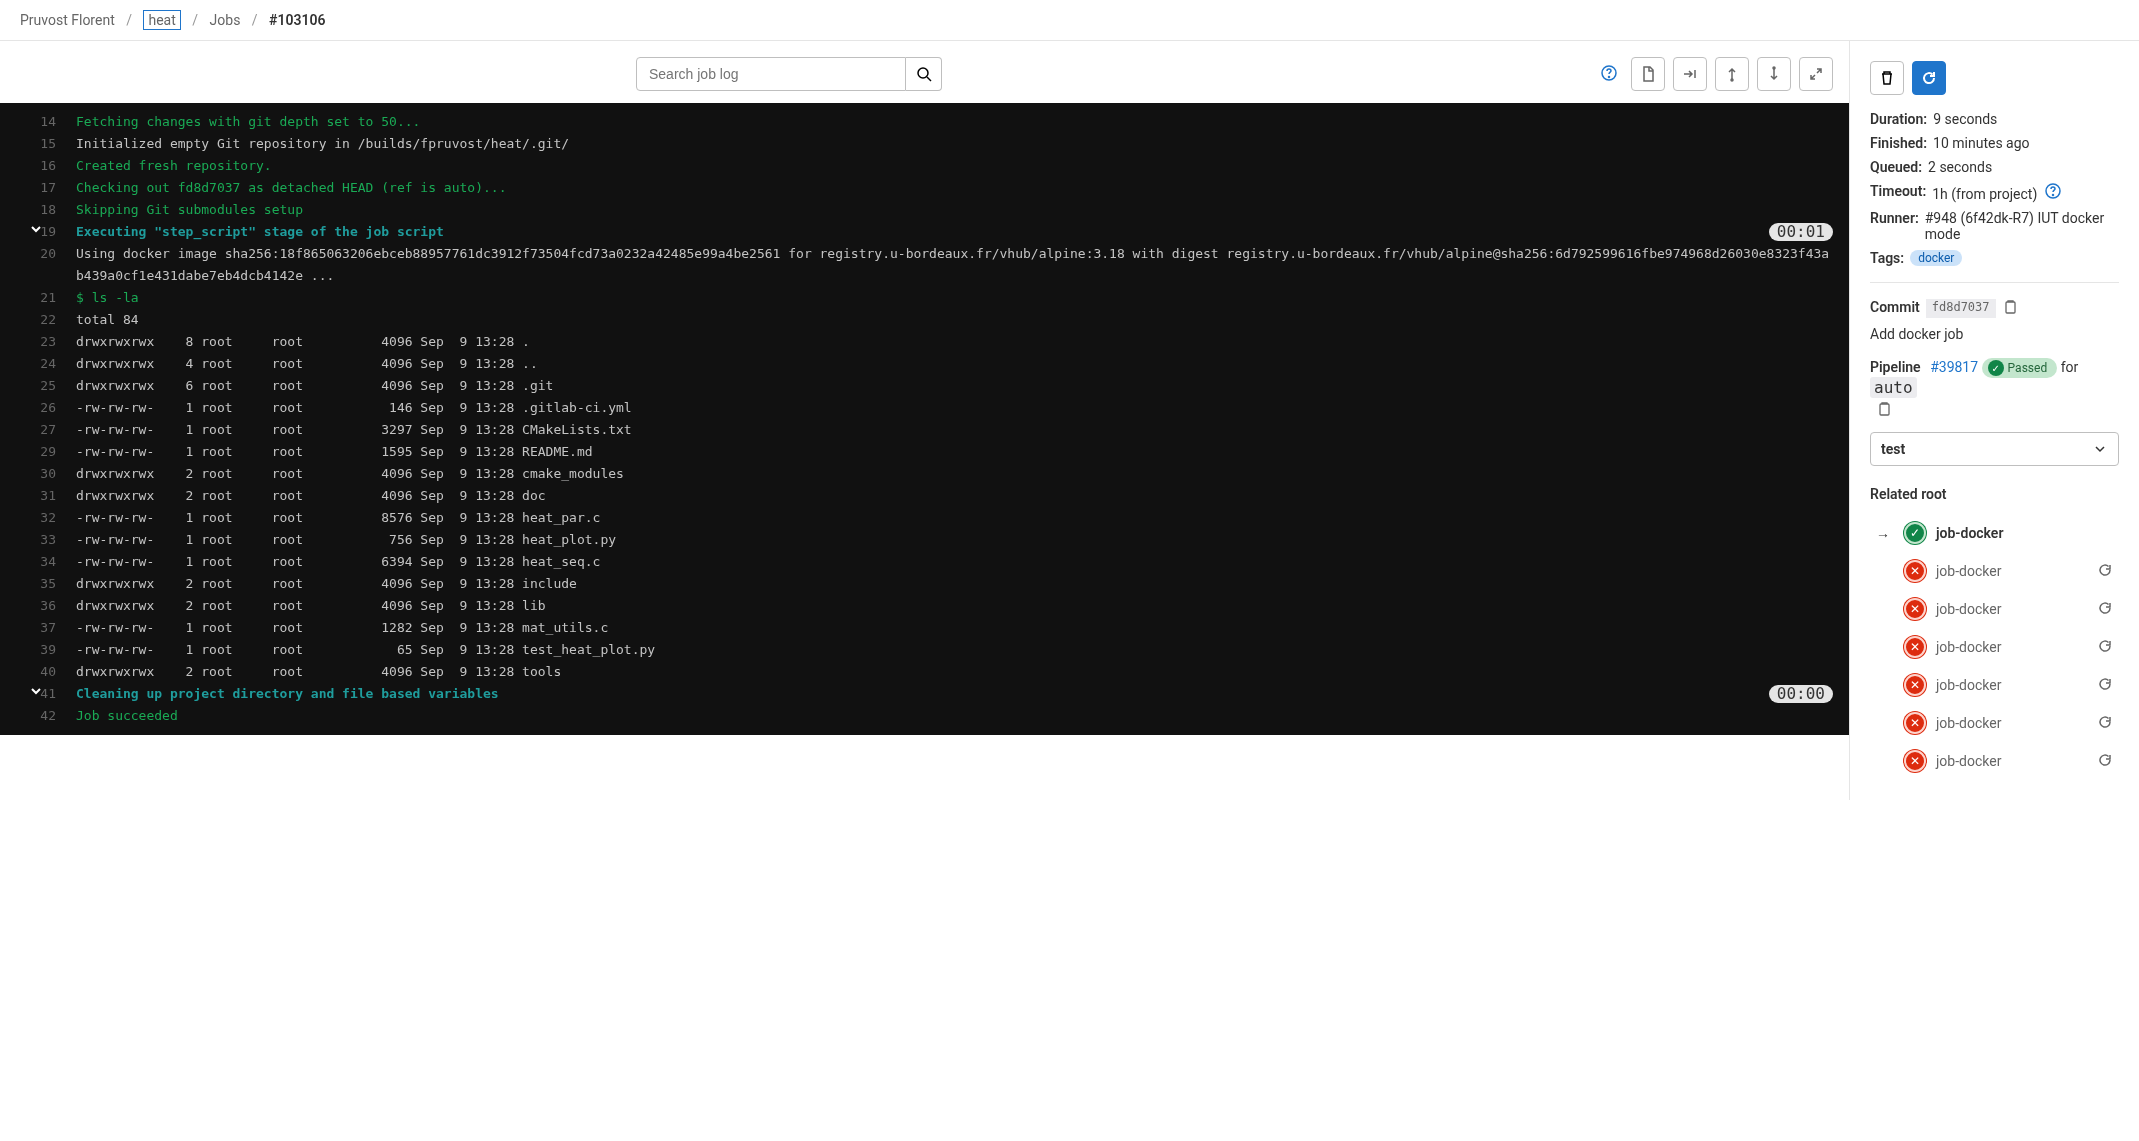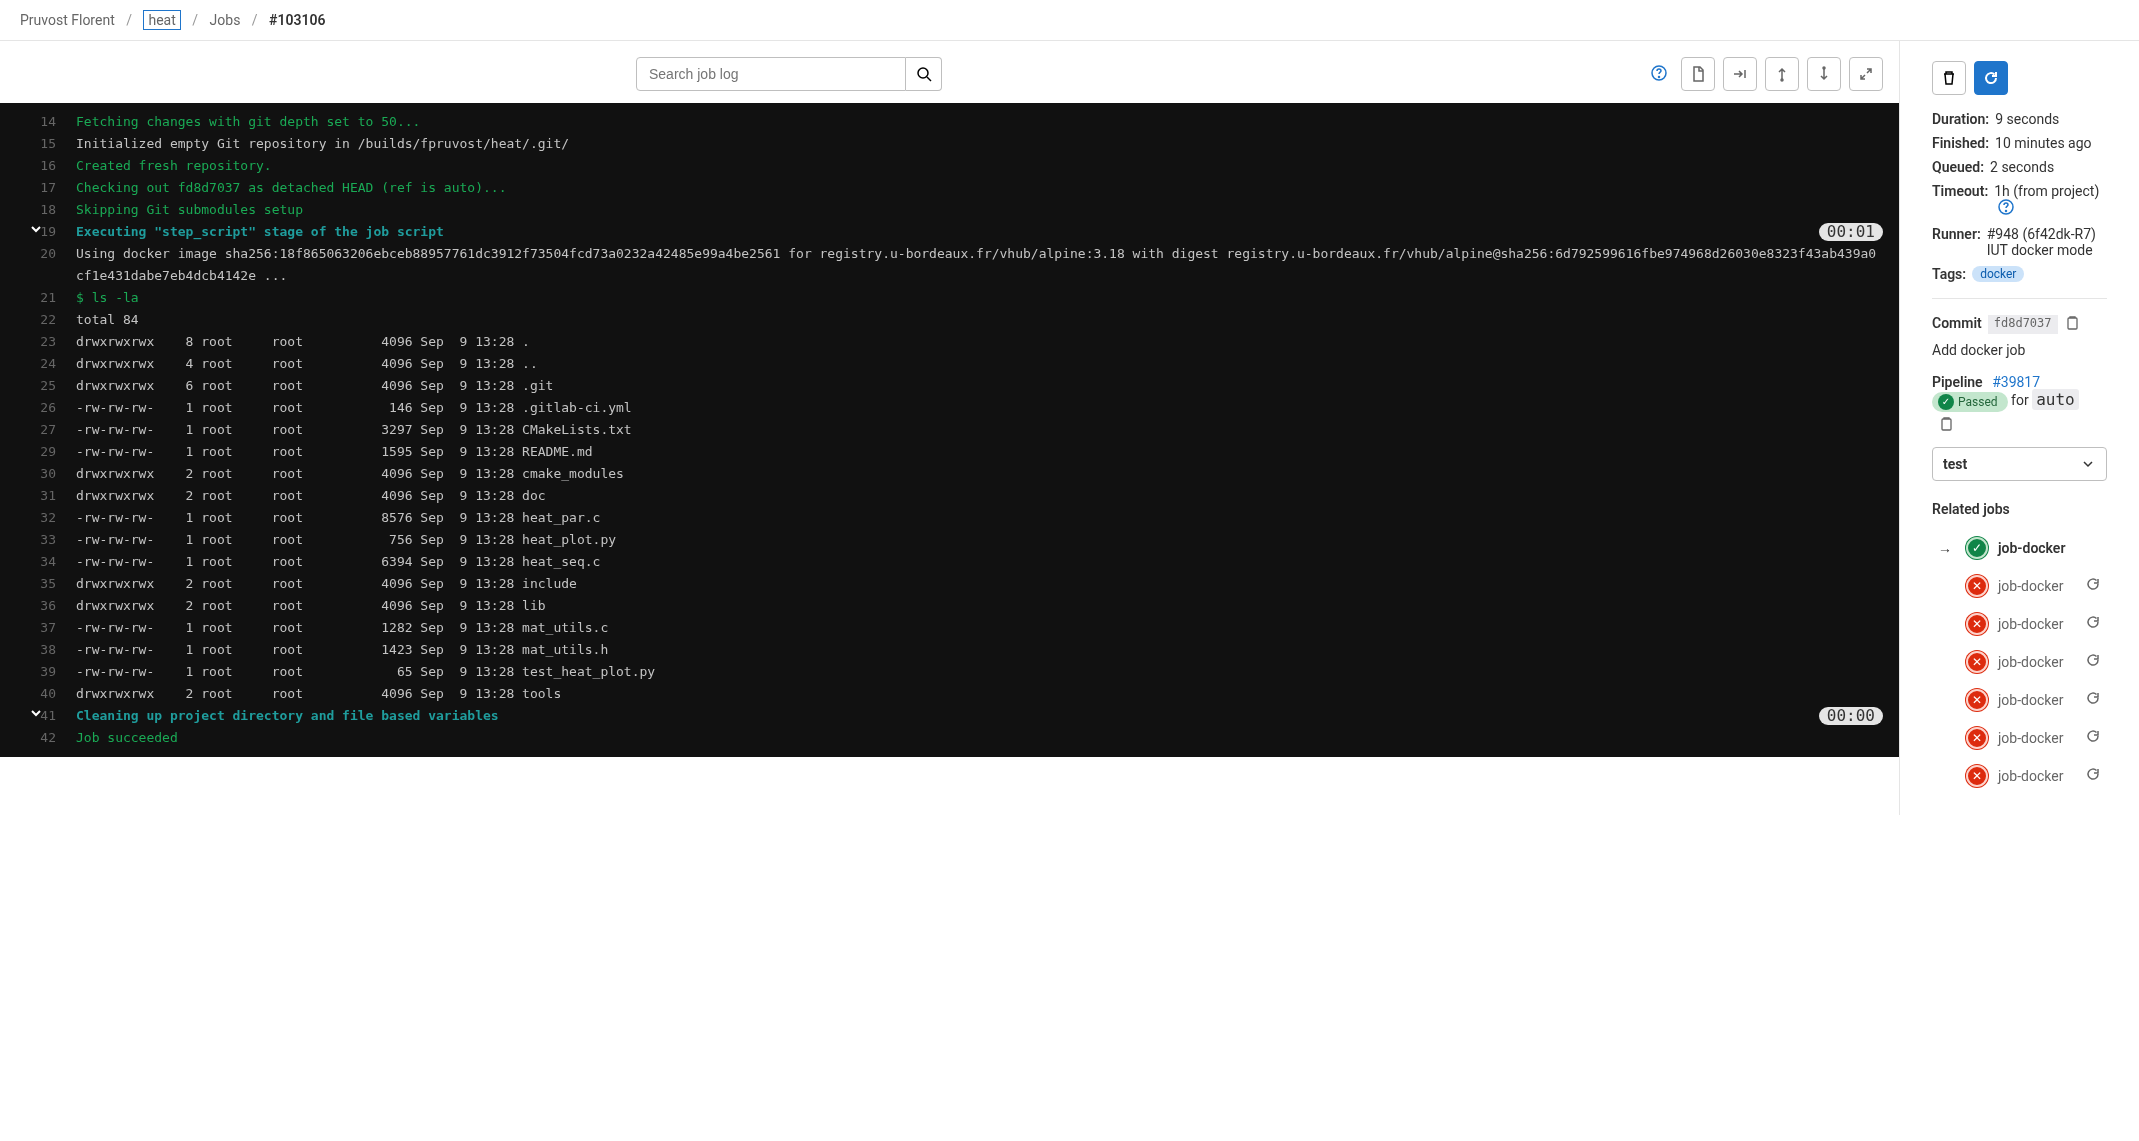--- a/index.html
+++ b/index.html
@@ -18,21 +18,21 @@
 .icon-btn { width: 34px; height: 34px; border: 1px solid #bfbfbf; border-radius: 4px; background: #fff; cursor: pointer; display: flex; align-items: center; justify-content: center; color: #666; }
 .help-icon { color: #1f75cb; border: none; cursor: pointer; background: none; width: 28px; }
 .log-container { background: #111; color: #c4c4c4; font-family: "Menlo", "Monaco", "Consolas", monospace; font-size: 13px; line-height: 22px; padding: 8px 0; overflow-x: auto; }
 .log-line { display: flex; padding: 0 16px; position: relative; }
 .log-lineno { width: 40px; text-align: right; color: #666; flex-shrink: 0; margin-right: 20px; }
 .log-content { white-space: pre-wrap; word-break: break-all; flex: 1; }
 .log-green { color: #1aaa55; }
 .log-cyan { color: #1f9d9d; font-weight: 600; }
 .log-duration { position: absolute; right: 16px; background: #e5e5e5; color: #333; border-radius: 10px; padding: 0 8px; font-size: 16px; line-height: 18px; top: 2px; }
 .chevron { position: absolute; left: 28px; color: #fff; cursor: pointer; }
-.right-col { width: 240px; flex-shrink: 0; padding: 20px 32px; border-left: 1px solid #e5e5e5; font-size: 14px; }
+.right-col { width: 290px; flex-shrink: 0; padding: 20px 20px; border-left: 1px solid #e5e5e5; font-size: 14px; }
 .side-actions { display: flex; gap: 8px; margin-bottom: 16px; }
 .side-btn { width: 34px; height: 34px; border: 1px solid #bfbfbf; border-radius: 4px; background: #fff; cursor: pointer; display: flex; align-items: center; justify-content: center; }
 .side-btn.primary { background: #1f75cb; border-color: #1f75cb; color: #fff; }
 .meta-row { margin-bottom: 8px; display: flex; }
 .meta-label { font-weight: 600; margin-right: 6px; }
 .meta-value { color: #333; flex: 1; }
 .help-inline { color: #1f75cb; margin-left: 4px; }
 .tag-chip { background: #cbe2f9; color: #0b5cad; border-radius: 10px; padding: 1px 8px; font-size: 12px; }
 .divider { border-top: 1px solid #e5e5e5; margin: 16px 0; }
 .commit-sha { background: #ececef; color: #666; border-radius: 0; padding: 1px 6px; font-family: monospace; font-size: 12px; }
@@ -206,24 +206,20 @@
         </div>
         <div class="log-line">
           <span class="log-lineno">36</span>
           <span class="log-content ">drwxrwxrwx    2 root     root          4096 Sep  9 13:28 lib</span>
         </div>
         <div class="log-line">
           <span class="log-lineno">37</span>
           <span class="log-content ">-rw-rw-rw-    1 root     root          1282 Sep  9 13:28 mat_utils.c</span>
         </div>
         <div class="log-line">
-          <span class="log-lineno">38</span>
-          <span class="log-content ">-rw-rw-rw-    1 root     root          1423 Sep  9 13:28 mat_utils.h</span>
-        </div>
-        <div class="log-line">
           <span class="log-lineno">39</span>
           <span class="log-content ">-rw-rw-rw-    1 root     root            65 Sep  9 13:28 test_heat_plot.py</span>
         </div>
         <div class="log-line">
           <span class="log-lineno">40</span>
           <span class="log-content ">drwxrwxrwx    2 root     root          4096 Sep  9 13:28 tools</span>
         </div>
         <div class="log-line">
           <span class="chevron"><svg viewBox="0 0 16 16" fill="none" stroke="currentColor" stroke-width="2">
               <path d="M4 6l4 4 4-4"></path>
@@ -313,21 +309,21 @@
         </svg>
     </span>
 
     <div class="stage-select">
       <span>test</span>
       <svg viewBox="0 0 16 16" fill="none" stroke="currentColor" stroke-width="1.5">
           <path d="M4 6l4 4 4-4"></path>
         </svg>
     </div>
 
-    <div class="related-title">Related jobs</div>
+    <div class="related-title">Related root</div>
     <div id="jobs-list">
         <div class="job-item active">
           <span class="arrow">→</span>
           <span class="status-circle status-pass">✓</span>
           <span class="job-name">job-docker</span>
         </div>
         <div class="job-item">
           <span class="arrow"></span>
           <span class="status-circle status-fail">✕</span>
           <span class="job-name">job-docker</span>

